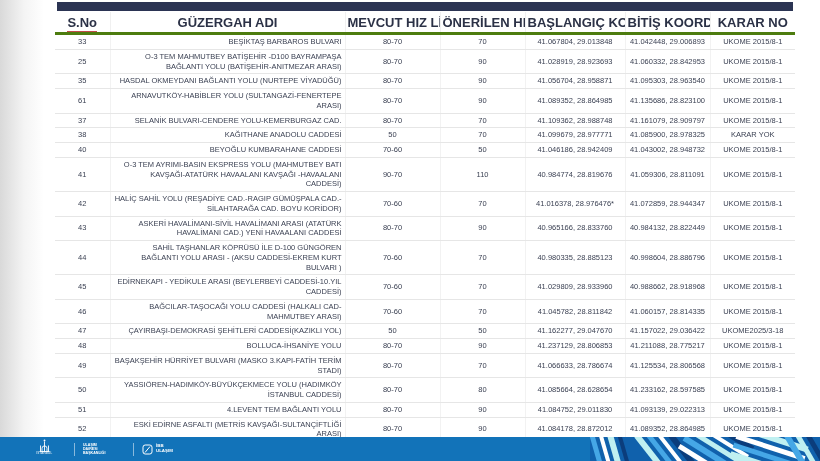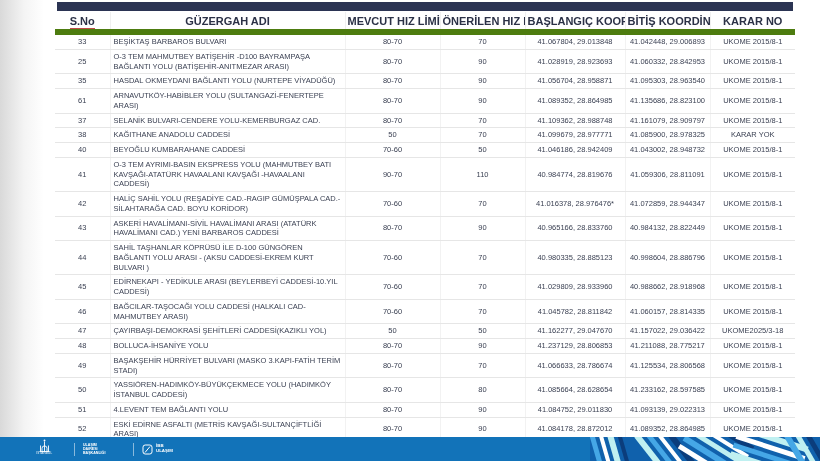--- a/index.html
+++ b/index.html
@@ -16,31 +16,31 @@
   .top-bar{
     position:absolute;left:57px;top:2px;width:736px;height:9px;
     background:#2b3453;
   }
   table.speed-table{
     position:absolute;left:55px;top:12px;width:740px;
     border-collapse:collapse;table-layout:fixed;
     font-size:7.5px;color:#3c4254;
   }
   table.speed-table th{
-    font-size:11px;font-weight:bold;color:#2b3146;
+    font-size:13px;font-weight:bold;color:#2b3146;
     padding:2.5px 2px;text-align:center;vertical-align:middle;
-    border-bottom:6px solid #4d7c0f;border-right:1px solid #f0f0f0;
+    border-bottom:3px solid #4d7c0f;border-right:1px solid #f0f0f0;
     white-space:nowrap;overflow:hidden;
   }
   table.speed-table td{
     padding:2px 3px;vertical-align:middle;text-align:center;
     border-bottom:1px solid #e6e6e6;border-right:1px solid #f2f2f2;
     line-height:1.3;
   }
-  table.speed-table td.c-route{text-align:left;}
+  table.speed-table td.c-route{text-align:right;}
   table.speed-table th:last-child, table.speed-table td:last-child{border-right:none;}
   col.w-no{width:55px;} col.w-route{width:235px;} col.w-cur{width:95px;}
   col.w-prop{width:85px;} col.w-start{width:100px;} col.w-end{width:85px;}
   col.w-dec{width:85px;}
   .sno-underline{border-bottom:1.5px solid #c04a49;padding-bottom:1px;}
   
   .footer{
     position:absolute;left:0;bottom:0;width:820px;height:24px;
     background:#1273b9;display:flex;align-items:center;
   }
@@ -166,21 +166,21 @@
         <td class="c-no">42</td>
         <td class="c-route">HALİÇ SAHİL YOLU (REŞADİYE CAD.-RAGIP GÜMÜŞPALA CAD.-SİLAHTARAĞA CAD. BOYU KORİDOR)</td>
         <td>70-60</td>
         <td>70</td>
         <td>41.016378, 28.976476*</td>
         <td>41.072859, 28.944347</td>
         <td>UKOME 2015/8-1</td>
       </tr>
       <tr class="row">
         <td class="c-no">43</td>
-        <td class="c-route">ASKERİ HAVALİMANI-SİVİL HAVALİMANI ARASI (ATATÜRK HAVALİMANI CAD.) YENİ BARBAROS CADDESİ</td>
+        <td class="c-route">ASKERİ HAVALİMANI-SİVİL HAVALİMANI ARASI (ATATÜRK HAVALİMANI CAD.) YENİ HAVAALANI CADDESİ</td>
         <td>80-70</td>
         <td>90</td>
         <td>40.965166, 28.833760</td>
         <td>40.984132, 28.822449</td>
         <td>UKOME 2015/8-1</td>
       </tr>
       <tr class="row">
         <td class="c-no">44</td>
         <td class="c-route">SAHİL TAŞHANLAR KÖPRÜSÜ İLE D-100 GÜNGÖREN BAĞLANTI YOLU ARASI - (AKSU CADDESİ-EKREM KURT BULVARI )</td>
         <td>70-60</td>

